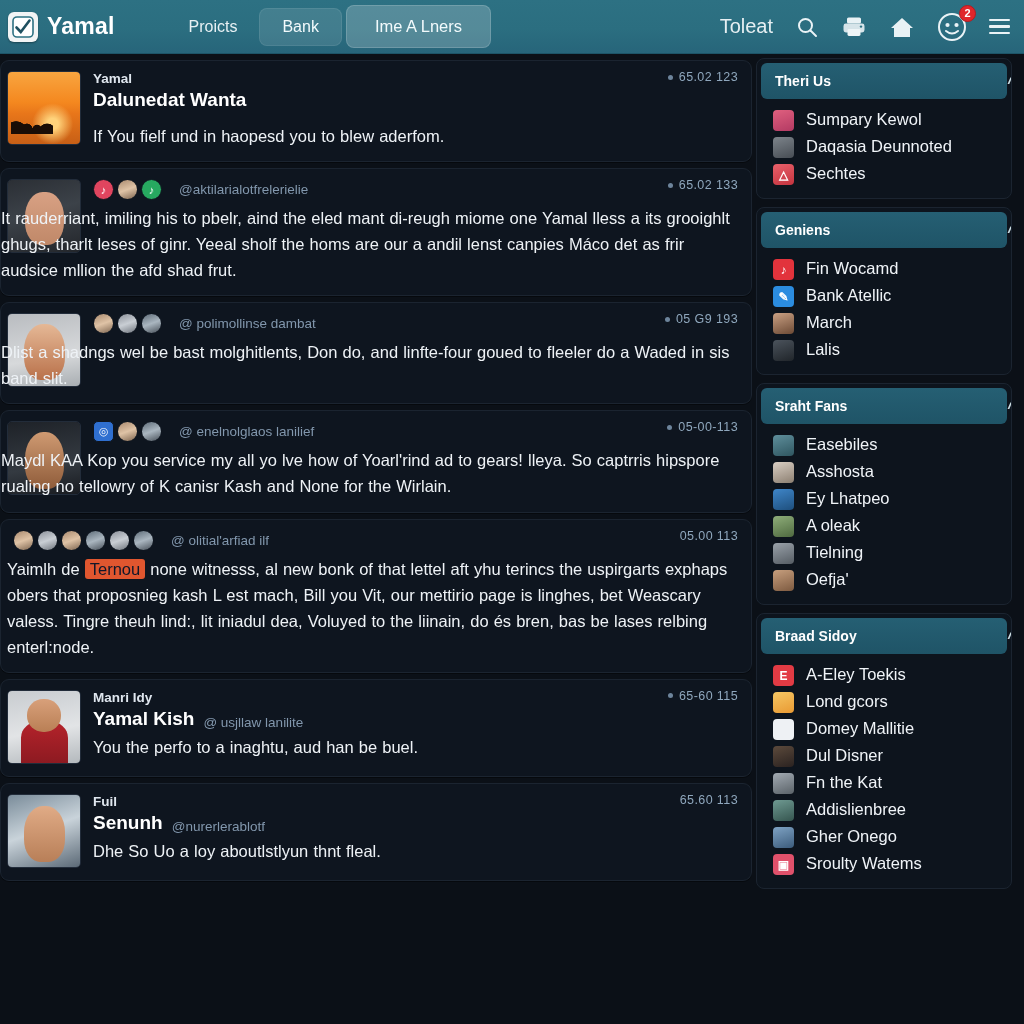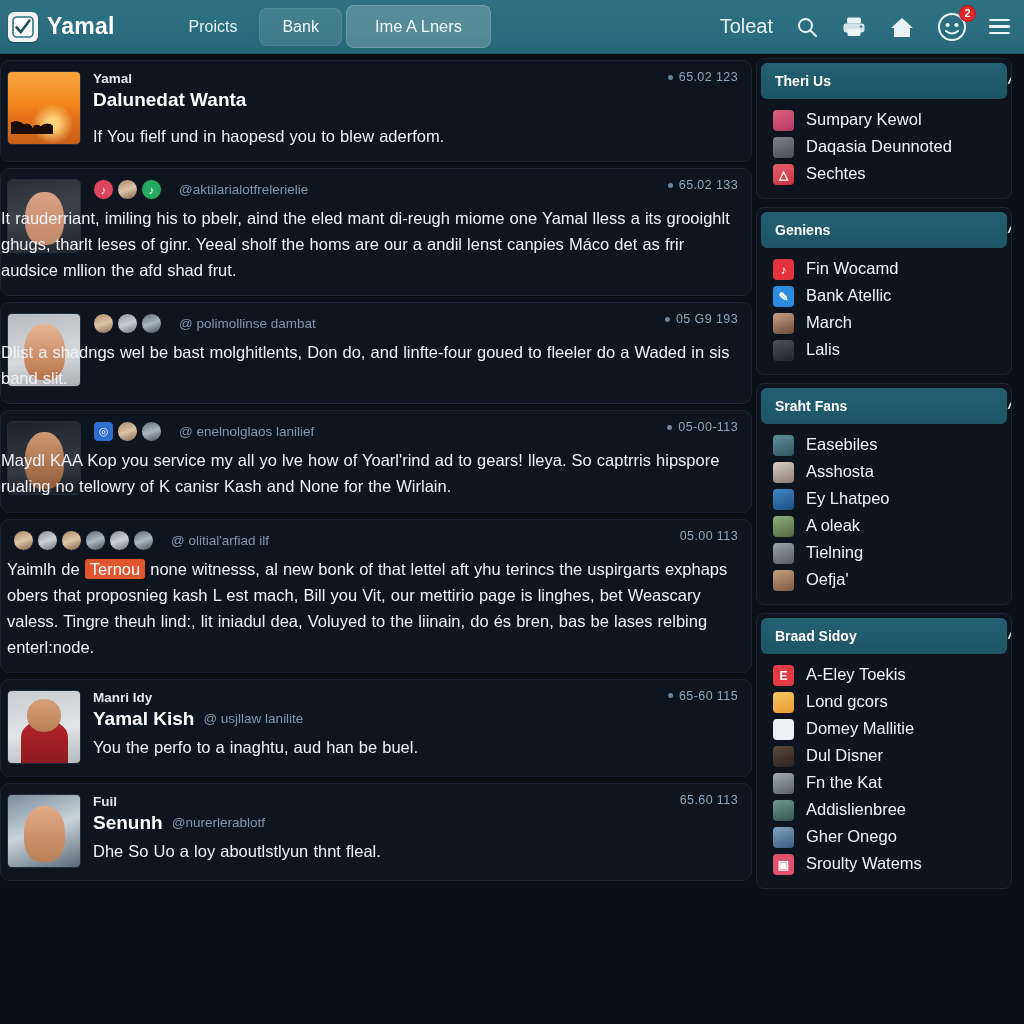--- a/index.html
+++ b/index.html
@@ -98,32 +98,32 @@
   }
   .card-main { flex: 1 1 auto; min-width: 0; padding-right: 6px; }
   .ts {
     position: absolute; top: 9px; right: 13px;
     color: #8fa7bd; font-size: 12.5px; letter-spacing: .4px;
     display: flex; align-items: center; gap: 6px;
   }
   .ts .dot { width: 5px; height: 5px; border-radius: 50%; background: #6d849b; display: block; }
   .author-small { color: #dfe6ee; font-size: 13.5px; font-weight: bold; margin-bottom: 3px; }
   .title-big { color: #ffffff; font-size: 19px; font-weight: bold; margin-bottom: 12px; }
-  .name-row { display: flex; align-items: center; gap: 9px; margin-bottom: 4px; }
+  .name-row { display: flex; align-items: flex-end; gap: 9px; margin-bottom: 4px; }
   .name-big { color: #ffffff; font-size: 19px; font-weight: bold; }
   .handle { color: #8297ad; font-size: 13.5px; }
   .body-text {
     color: #eef2f6; font-size: 16.5px; line-height: 1.58;
     word-spacing: .5px;
   }
   .body-text.wide {
     position: relative; left: -92px; width: 744px;
   }
   .hl {
-    background: #e0562f; color: #ffffff; padding: 1px 5px; border-radius: 3px;
+    background: #e0562f; color: #0f172a; padding: 1px 5px; border-radius: 3px;
   }
   .reactions { display: flex; align-items: center; gap: 3px; margin-bottom: 5px; }
   .reactions .handle { margin-left: 14px; }
   .rx {
     width: 21px; height: 21px; border-radius: 50%;
     border: 1.5px solid #0e151f;
     display: flex; align-items: center; justify-content: center;
     font-size: 11px; color: #fff; overflow: hidden;
     flex: 0 0 auto;
   }

